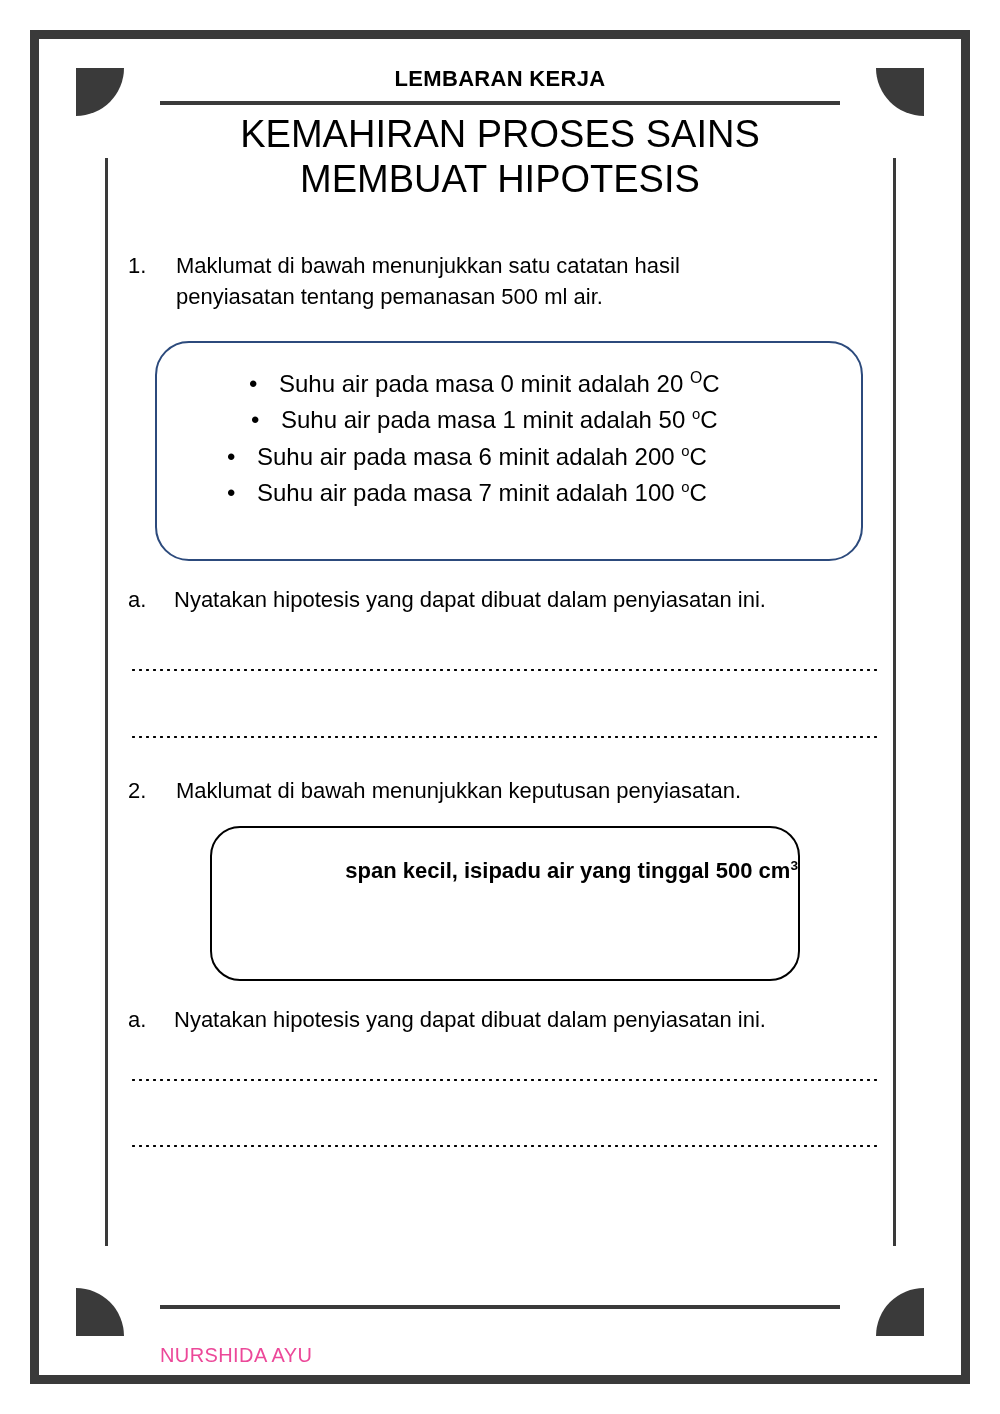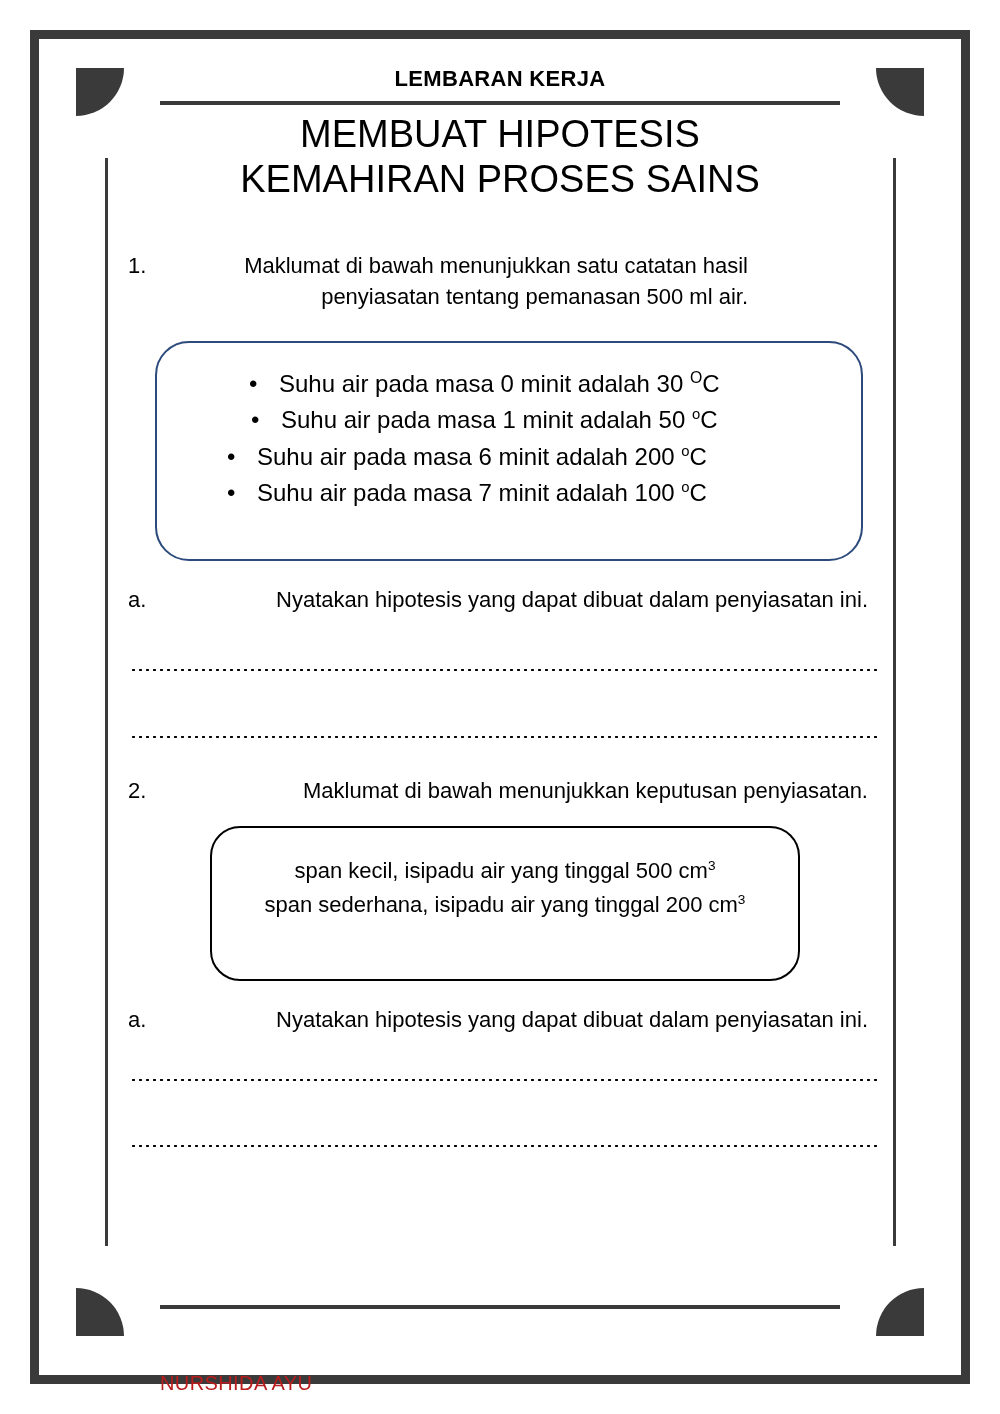--- a/index.html
+++ b/index.html
@@ -85,21 +85,21 @@
   .content { position: absolute; left: 0; top: 0; width: 1000px; height: 1414px; }
 
   .q {
     position: absolute;
     display: flex;
     font-size: 22px;
     line-height: 1.42;
     color: #000;
   }
   .q .marker { width: 48px; flex: 0 0 48px; }
-  .q .qtext  { flex: 1 1 auto; text-align: right; }
+  .q .qtext  { flex: 1 1 auto; }
 
   .q1      { left: 128px; top: 250px;  width: 620px; }
   .q1a     { left: 128px; top: 584px;  width: 740px; }
   .q2      { left: 128px; top: 775px;  width: 740px; }
   .q2a     { left: 128px; top: 1004px; width: 740px; }
   .q1a .marker, .q2a .marker { width: 46px; flex: 0 0 46px; }
 
   
   .infobox {
     position: absolute;
@@ -140,24 +140,25 @@
   .bullets li.r3 { margin-left: 0px;  }
 
   .deg-cap { font-size: 0.66em; vertical-align: super; line-height: 0; }
   .deg-low { font-size: 0.62em; vertical-align: super; line-height: 0; }
   .sup3    { font-size: 0.62em; vertical-align: super; line-height: 0; }
 
   .boxlines {
     position: absolute;
     left: 0; top: 26px;
     width: 100%;
-    text-align: center;
+    text-align: right;
     font-size: 22px;
     line-height: 1.55;
     color: #000;
+    font-weight: bold;
   }
   .boxlines div { white-space: nowrap; }
 
   
   .dotline {
     position: absolute;
     left: 130px;
     width: 750px;
     height: 4px;
     background-image: radial-gradient(circle, #000 1.1px, rgba(0,0,0,0) 1.3px);
@@ -166,24 +167,24 @@
     background-position: left center;
   }
   .dl1 { top: 668px; }
   .dl2 { top: 735px; }
   .dl3 { top: 1078px; }
   .dl4 { top: 1144px; }
 
   
   .footer-name {
     position: absolute;
-    left: 160px; top: 1372px;
+    left: 160px; top: 1344px;
     font-size: 20px;
     letter-spacing: 0.4px;
-    color: #b91c1c;
+    color: #ec4899;
   }
 </style>
 </head>
 <body>
 
 <div id="page">
 
   <div class="outer-frame"></div>
 
   <div class="corner tl"></div>
@@ -191,36 +192,36 @@
   <div class="corner bl"></div>
   <div class="corner br"></div>
 
   <div class="rule-h rule-top"></div>
   <div class="rule-h rule-bottom"></div>
   <div class="rule-v rule-left"></div>
   <div class="rule-v rule-right"></div>
 
   <div class="hdr-kicker">LEMBARAN KERJA</div>
   <div class="hdr-title">
+    <div>KEMAHIRAN PROSES SAINS</div>
     <div>MEMBUAT HIPOTESIS</div>
-    <div>KEMAHIRAN PROSES SAINS</div>
   </div>
 
   <div class="content">
 
     <div class="q q1">
       <span class="marker">1.</span>
       <span class="qtext">Maklumat di bawah menunjukkan satu catatan hasil penyiasatan tentang pemanasan 500 ml air.</span>
     </div>
 
     <div class="infobox infobox-blue">
       <ul class="bullets">
         <li class="r0">
           <span class="dot">•</span>
-          <span><span>Suhu air pada masa 0 minit adalah 30 </span><span class="deg-cap">O</span><span>C</span></span>
+          <span><span>Suhu air pada masa 0 minit adalah 20 </span><span class="deg-cap">O</span><span>C</span></span>
         </li>
         <li class="r1">
           <span class="dot">•</span>
           <span><span>Suhu air pada masa 1 minit adalah 50 </span><span class="deg-low">o</span><span>C</span></span>
         </li>
         <li class="r2">
           <span class="dot">•</span>
           <span><span>Suhu air pada masa 6 minit adalah 200 </span><span class="deg-low">o</span><span>C</span></span>
         </li>
         <li class="r3">
@@ -239,21 +240,20 @@
     <div class="dotline dl2"></div>
 
     <div class="q q2">
       <span class="marker">2.</span>
       <span class="qtext">Maklumat di bawah menunjukkan keputusan penyiasatan.</span>
     </div>
 
     <div class="infobox infobox-black">
       <div class="boxlines">
         <div><span>span kecil, isipadu air yang tinggal 500 cm</span><span class="sup3">3</span></div>
-        <div><span>span sederhana, isipadu air yang tinggal 200 cm</span><span class="sup3">3</span></div>
       </div>
     </div>
 
     <div class="q q2a">
       <span class="marker">a.</span>
       <span class="qtext">Nyatakan hipotesis yang dapat dibuat dalam penyiasatan ini.</span>
     </div>
 
     <div class="dotline dl3"></div>
     <div class="dotline dl4"></div>

